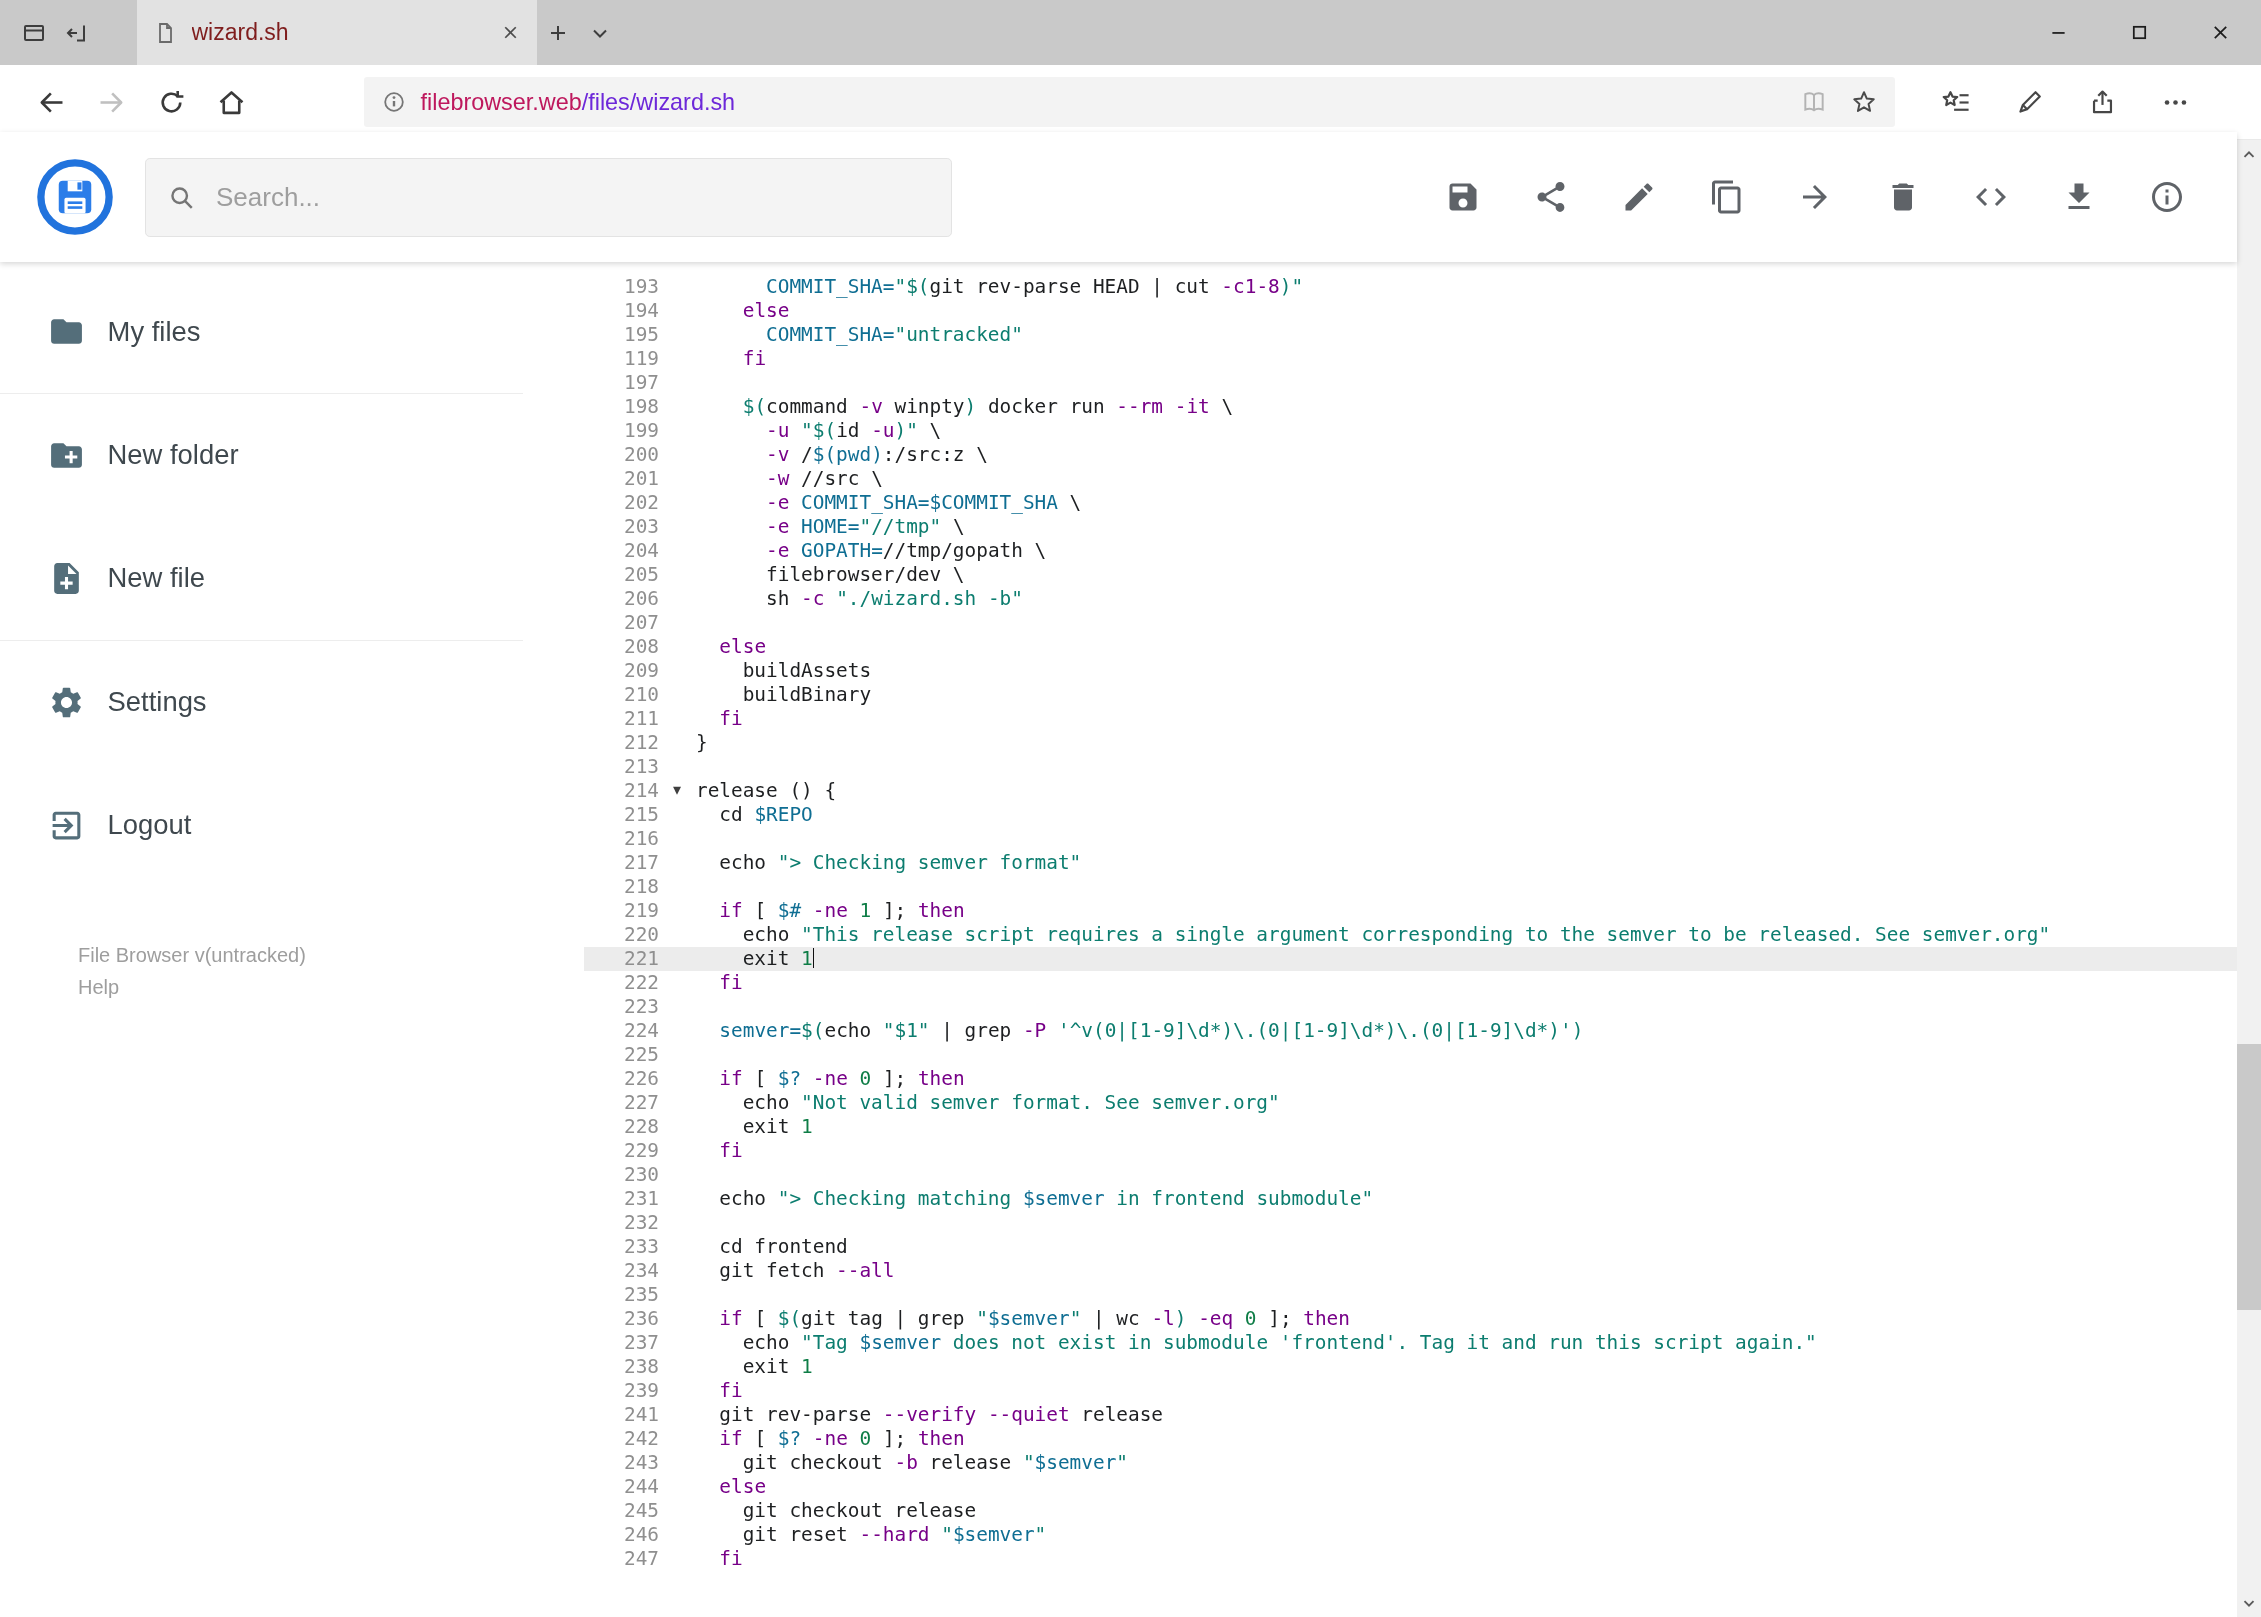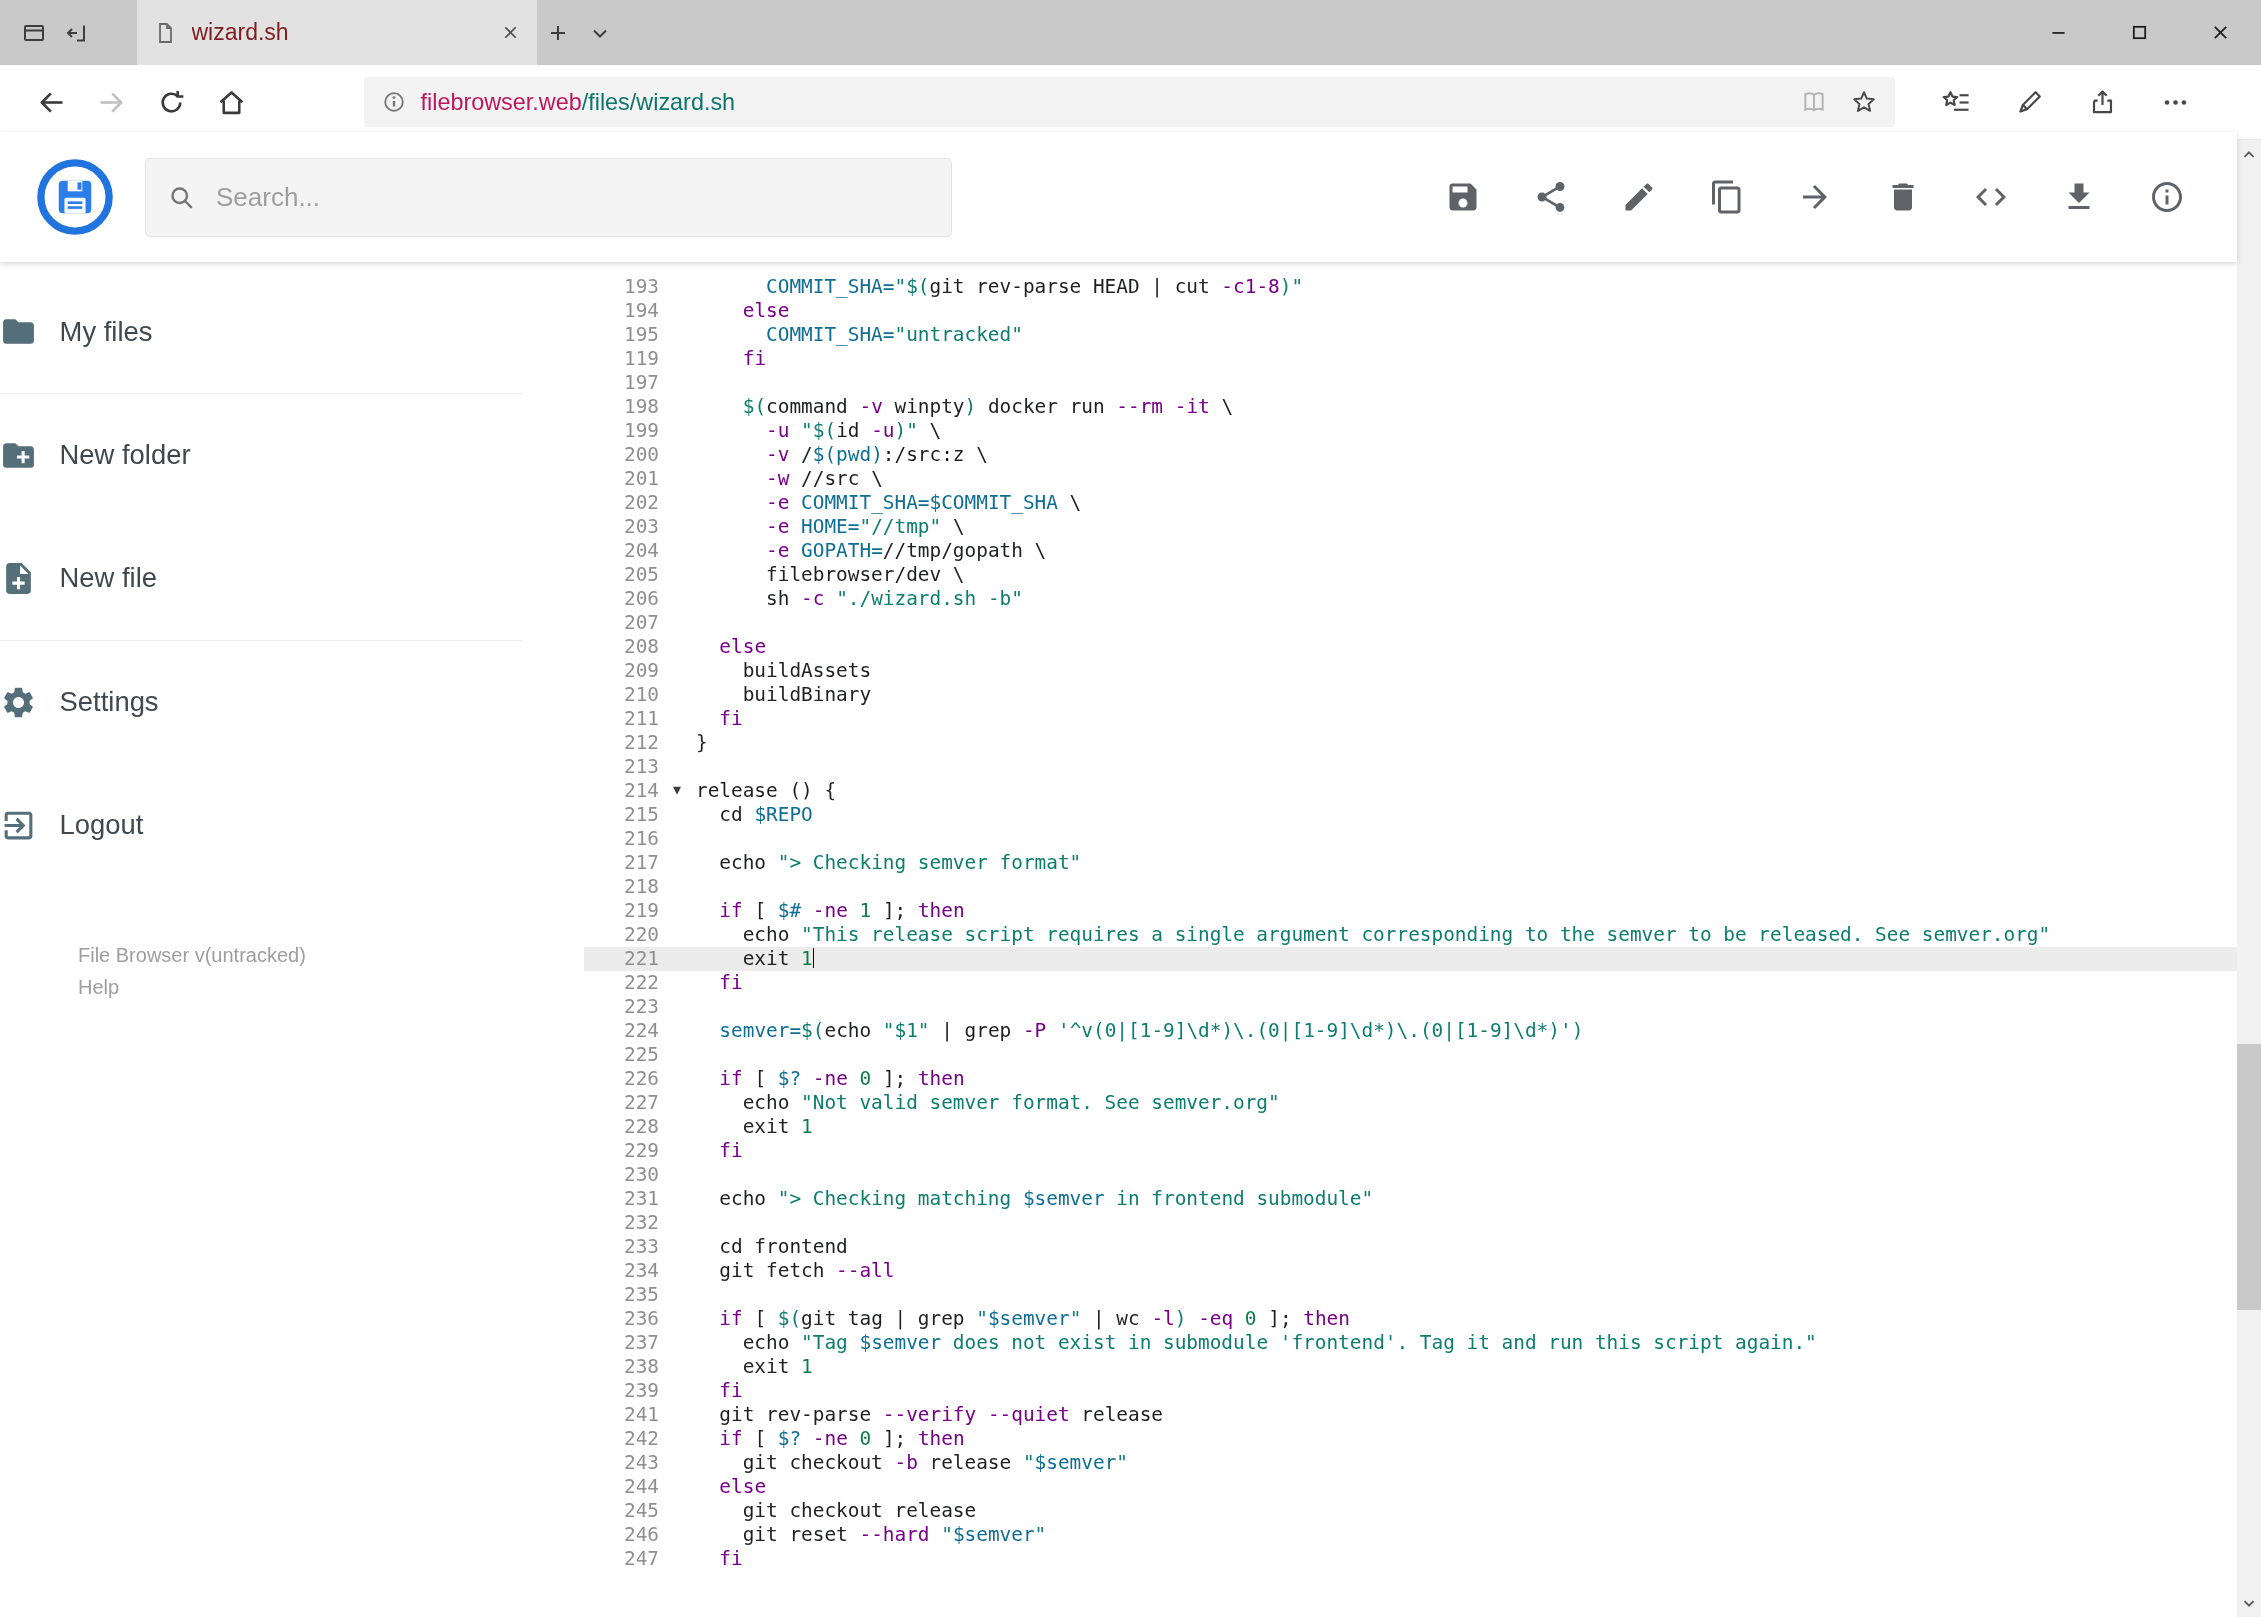--- a/index.html
+++ b/index.html
@@ -21,21 +21,21 @@
   
   .navbar{height:74px;background:#fff;border-bottom:0.8px solid #e9e9e9;display:flex;align-items:center;padding-left:21px;box-sizing:content-box}
   .nav-btn{width:60px;height:52px;display:flex;align-items:center;justify-content:center;color:#3a3a3a}
   .nav-btn svg{width:31px;height:31px}
   .nav-btn.disabled{color:#c0c0c0}
   .addr{margin-left:103px;width:1531px;height:50px;background:#f3f3f3;border-radius:3.2px;display:flex;align-items:center;padding:0 18px;box-sizing:border-box}
   .addr-ic{color:#767676}
   .addr-ic svg{width:24px;height:24px}
   .addr-url{margin-left:14.5px;font-size:23.4px;white-space:nowrap}
   .addr-domain{color:#be185d}
-  .addr-path{color:#0f766e}
+  .addr-path{color:#6d28d9}
   .addr-sp{flex:1}
   .addr-right{margin-left:21px;display:flex;align-items:center}
   .addr-right .abtn{margin-left:24px}
   .abtn svg{width:26px;height:26px}
   .chrome-right{display:flex;align-items:center;margin-left:47px;gap:44px;color:#474747}
   .chrome-right .cbtn svg{width:29px;height:29px}
 
   
   .viewport{position:absolute;top:132px;left:0;width:2237px;height:1477px;background:#fff}
   .sb{position:absolute;top:140px;right:0;width:24px;height:1477px;background:#f1f1f1}
@@ -52,21 +52,21 @@
   .search svg{width:29px;height:29px;flex:none}
   .search input{border:none;background:transparent;outline:none;font-size:26px;color:#333;margin-left:18px;width:662px;font-family:"Liberation Sans",sans-serif}
   .search input::placeholder{color:#9e9e9e}
   .toolbar{margin-left:auto;display:flex;align-items:center;gap:52px;padding-right:52px}
   .tool-btn{width:36px;height:36px;color:#5f6368}
   .tool-btn svg{width:36px;height:36px}
 
   
   .app-body{display:flex;height:1347px;overflow:hidden}
   .sidebar{width:523px;flex:none;padding-top:8px;box-sizing:border-box}
-  .side-item{height:123px;display:flex;align-items:center;gap:22.6px;font-size:27.4px;color:#3f484e;cursor:pointer}
+  .side-item{height:123px;display:flex;align-items:center;padding-left:48px;gap:22.6px;font-size:27.4px;color:#3f484e;cursor:pointer}
   .side-item svg{width:37px;height:37px;color:#546e7a;flex:none}
   .side-div{height:0.8px;background:#ededed}
   .side-foot{margin-top:52px;padding-left:78px;font-size:20px;color:#9e9e9e;line-height:32px}
   .side-foot .help{cursor:pointer}
 
   
   .editor{flex:1;padding:13px 0 0 61px;font-family:"DejaVu Sans Mono",monospace;font-size:19.4px;color:#1d1f21;overflow:hidden}
   .crow{display:flex;height:24px}
   .crow.active{background:#ececec}
   .gut{width:75px;flex:none;text-align:right;color:#8f8f8f;line-height:24px;position:relative}

